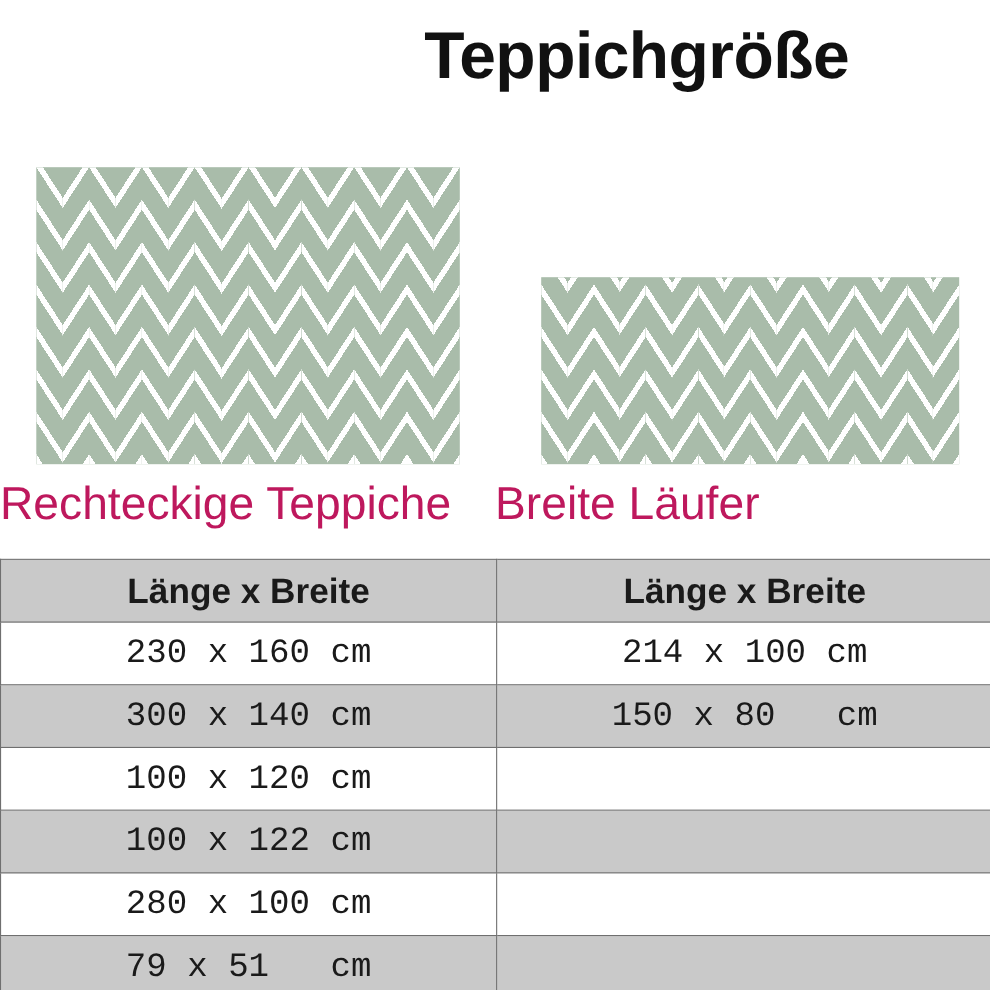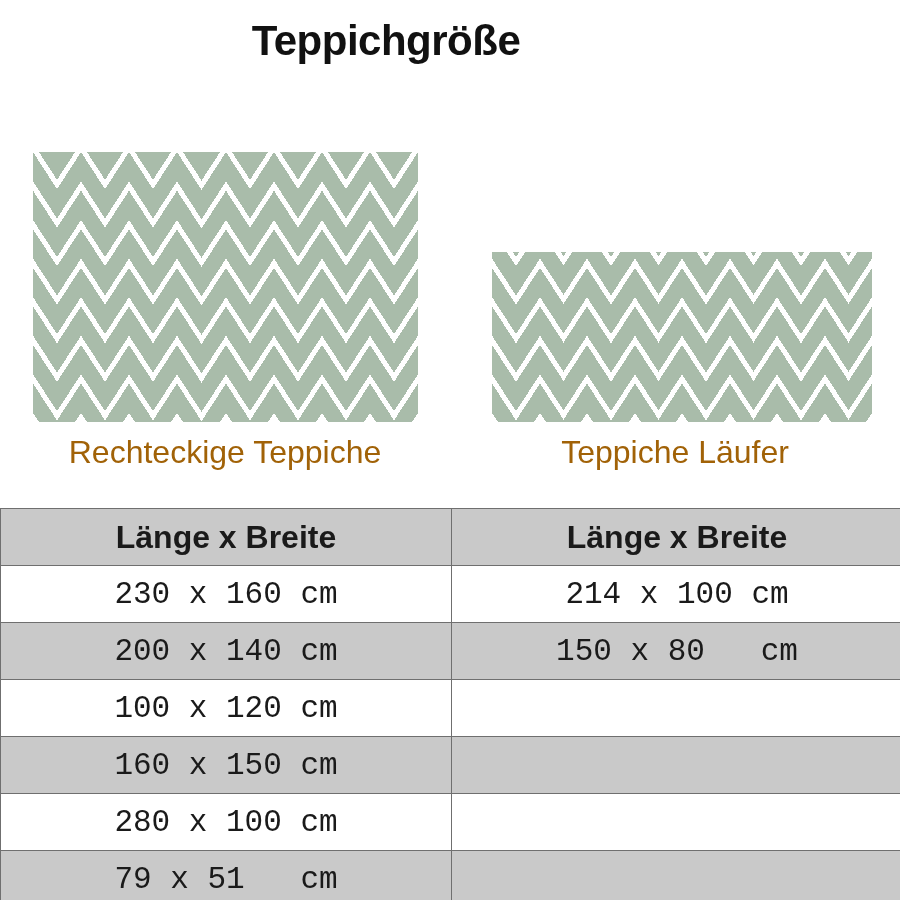--- a/index.html
+++ b/index.html
@@ -17,22 +17,22 @@
   .page {
     position: relative;
     width: 900px;
     height: 900px;
   }
   .title {
     position: absolute;
     top: 18px;
     left: 0;
     width: 772px;
-    text-align: center;
-    font-size: 42px;
+    text-align: right;
+    font-size: 60px;
     font-weight: bold;
     letter-spacing: -0.5px;
     line-height: 1.1;
     color: #111111;
   }
   .rugs {
     position: absolute;
     top: 148px;
     left: 0;
     width: 900px;
@@ -85,23 +85,23 @@
   }
   .captions {
     position: absolute;
     top: 434px;
     left: 0;
     width: 900px;
     height: 58px;
   }
   .caption {
     position: absolute;
-    font-size: 32px;
-    color: #a16207;
-    text-align: center;
+    font-size: 42px;
+    color: #be185d;
+    text-align: left;
     white-space: nowrap;
   }
   .caption-left {
     left: 0;
     width: 450px;
   }
   .caption-right {
     left: 450px;
     width: 450px;
   }
@@ -220,43 +220,43 @@
             <div class="half left"></div>
             <div class="half right"></div>
           </div>
       </div>
     </div>
 
   </div>
 
   <div class="captions">
     <div class="caption caption-left">Rechteckige Teppiche</div>
-    <div class="caption caption-right">Teppiche Läufer</div>
+    <div class="caption caption-right">Breite Läufer</div>
   </div>
 
   <table class="sizes">
     <tbody>
         <tr class="header">
       <th>Länge x Breite</th>
       <th>Länge x Breite</th>
     </tr>
     <tr>
       <td class="nowrap">230 x 160 cm</td>
       <td class="nowrap">214 x 100 cm</td>
     </tr>
     <tr class="shaded">
-      <td class="nowrap">200 x 140 cm</td>
+      <td class="nowrap">300 x 140 cm</td>
       <td class="nowrap">150 x 80   cm</td>
     </tr>
     <tr>
       <td class="nowrap">100 x 120 cm</td>
       <td class="nowrap empty"></td>
     </tr>
     <tr class="shaded">
-      <td class="nowrap">160 x 150 cm</td>
+      <td class="nowrap">100 x 122 cm</td>
       <td class="nowrap empty"></td>
     </tr>
     <tr>
       <td class="nowrap">280 x 100 cm</td>
       <td class="nowrap empty"></td>
     </tr>
     <tr class="shaded">
       <td class="nowrap">79 x 51   cm</td>
       <td class="nowrap empty"></td>
     </tr>

